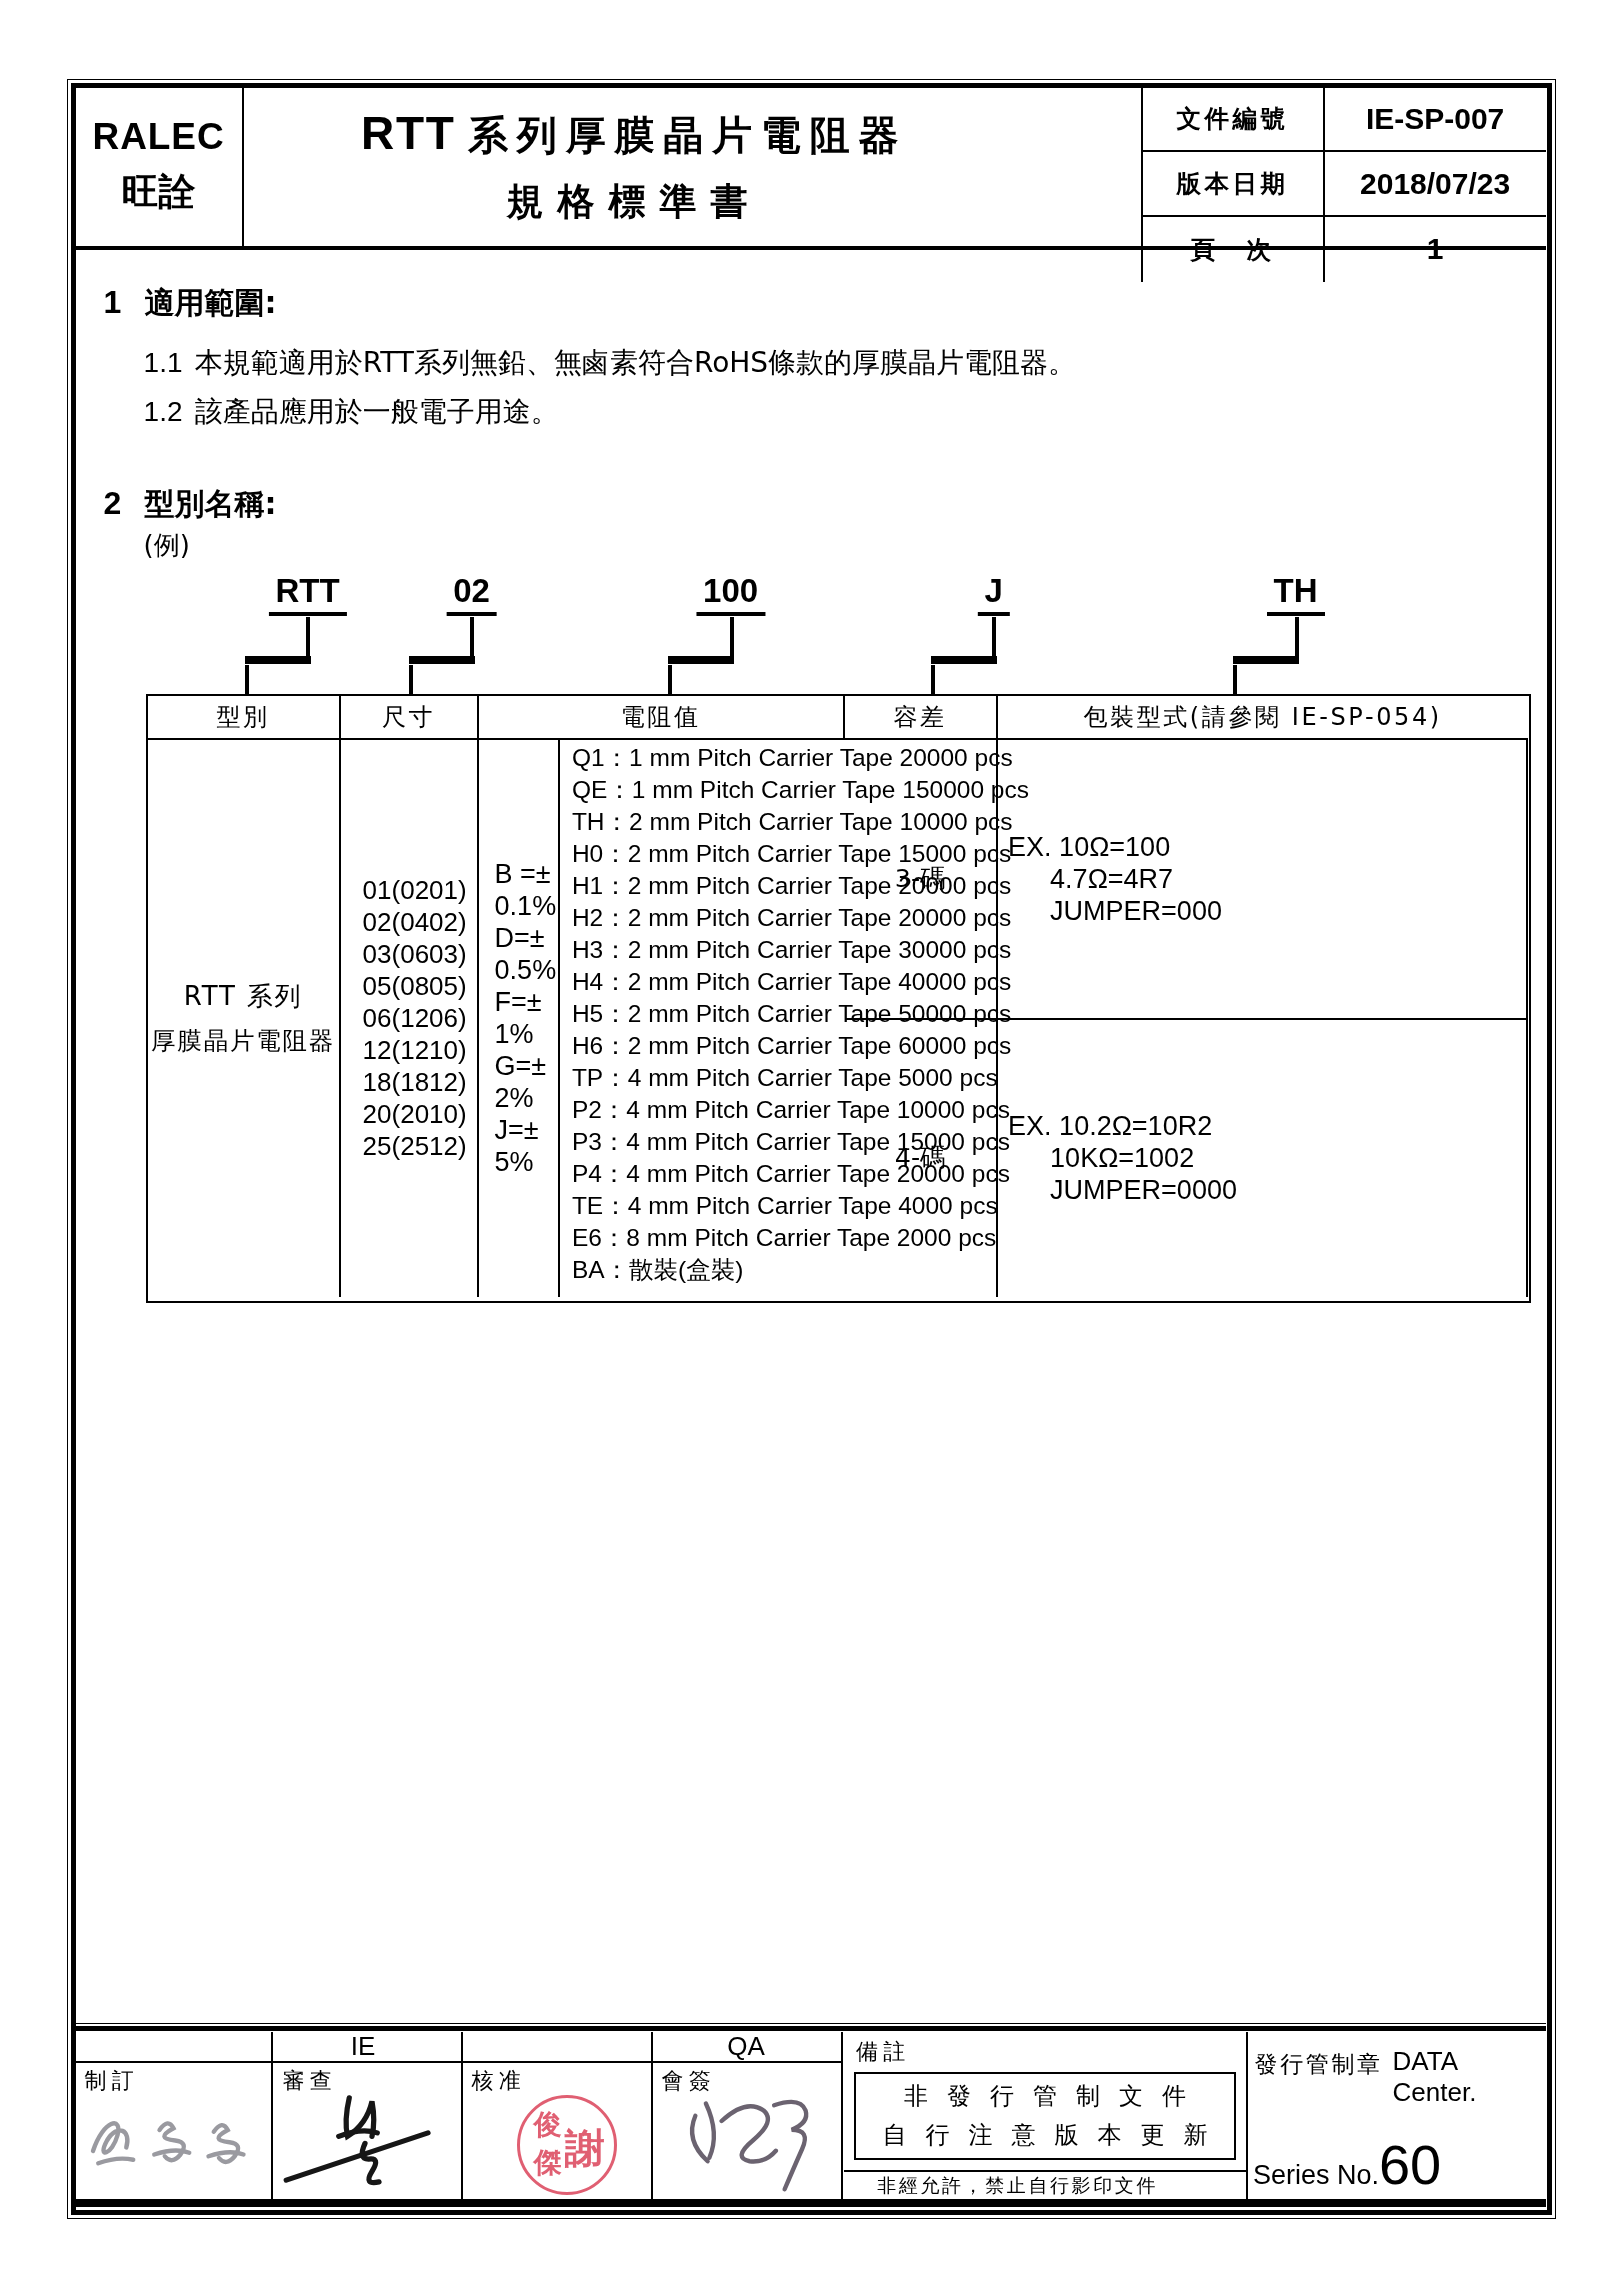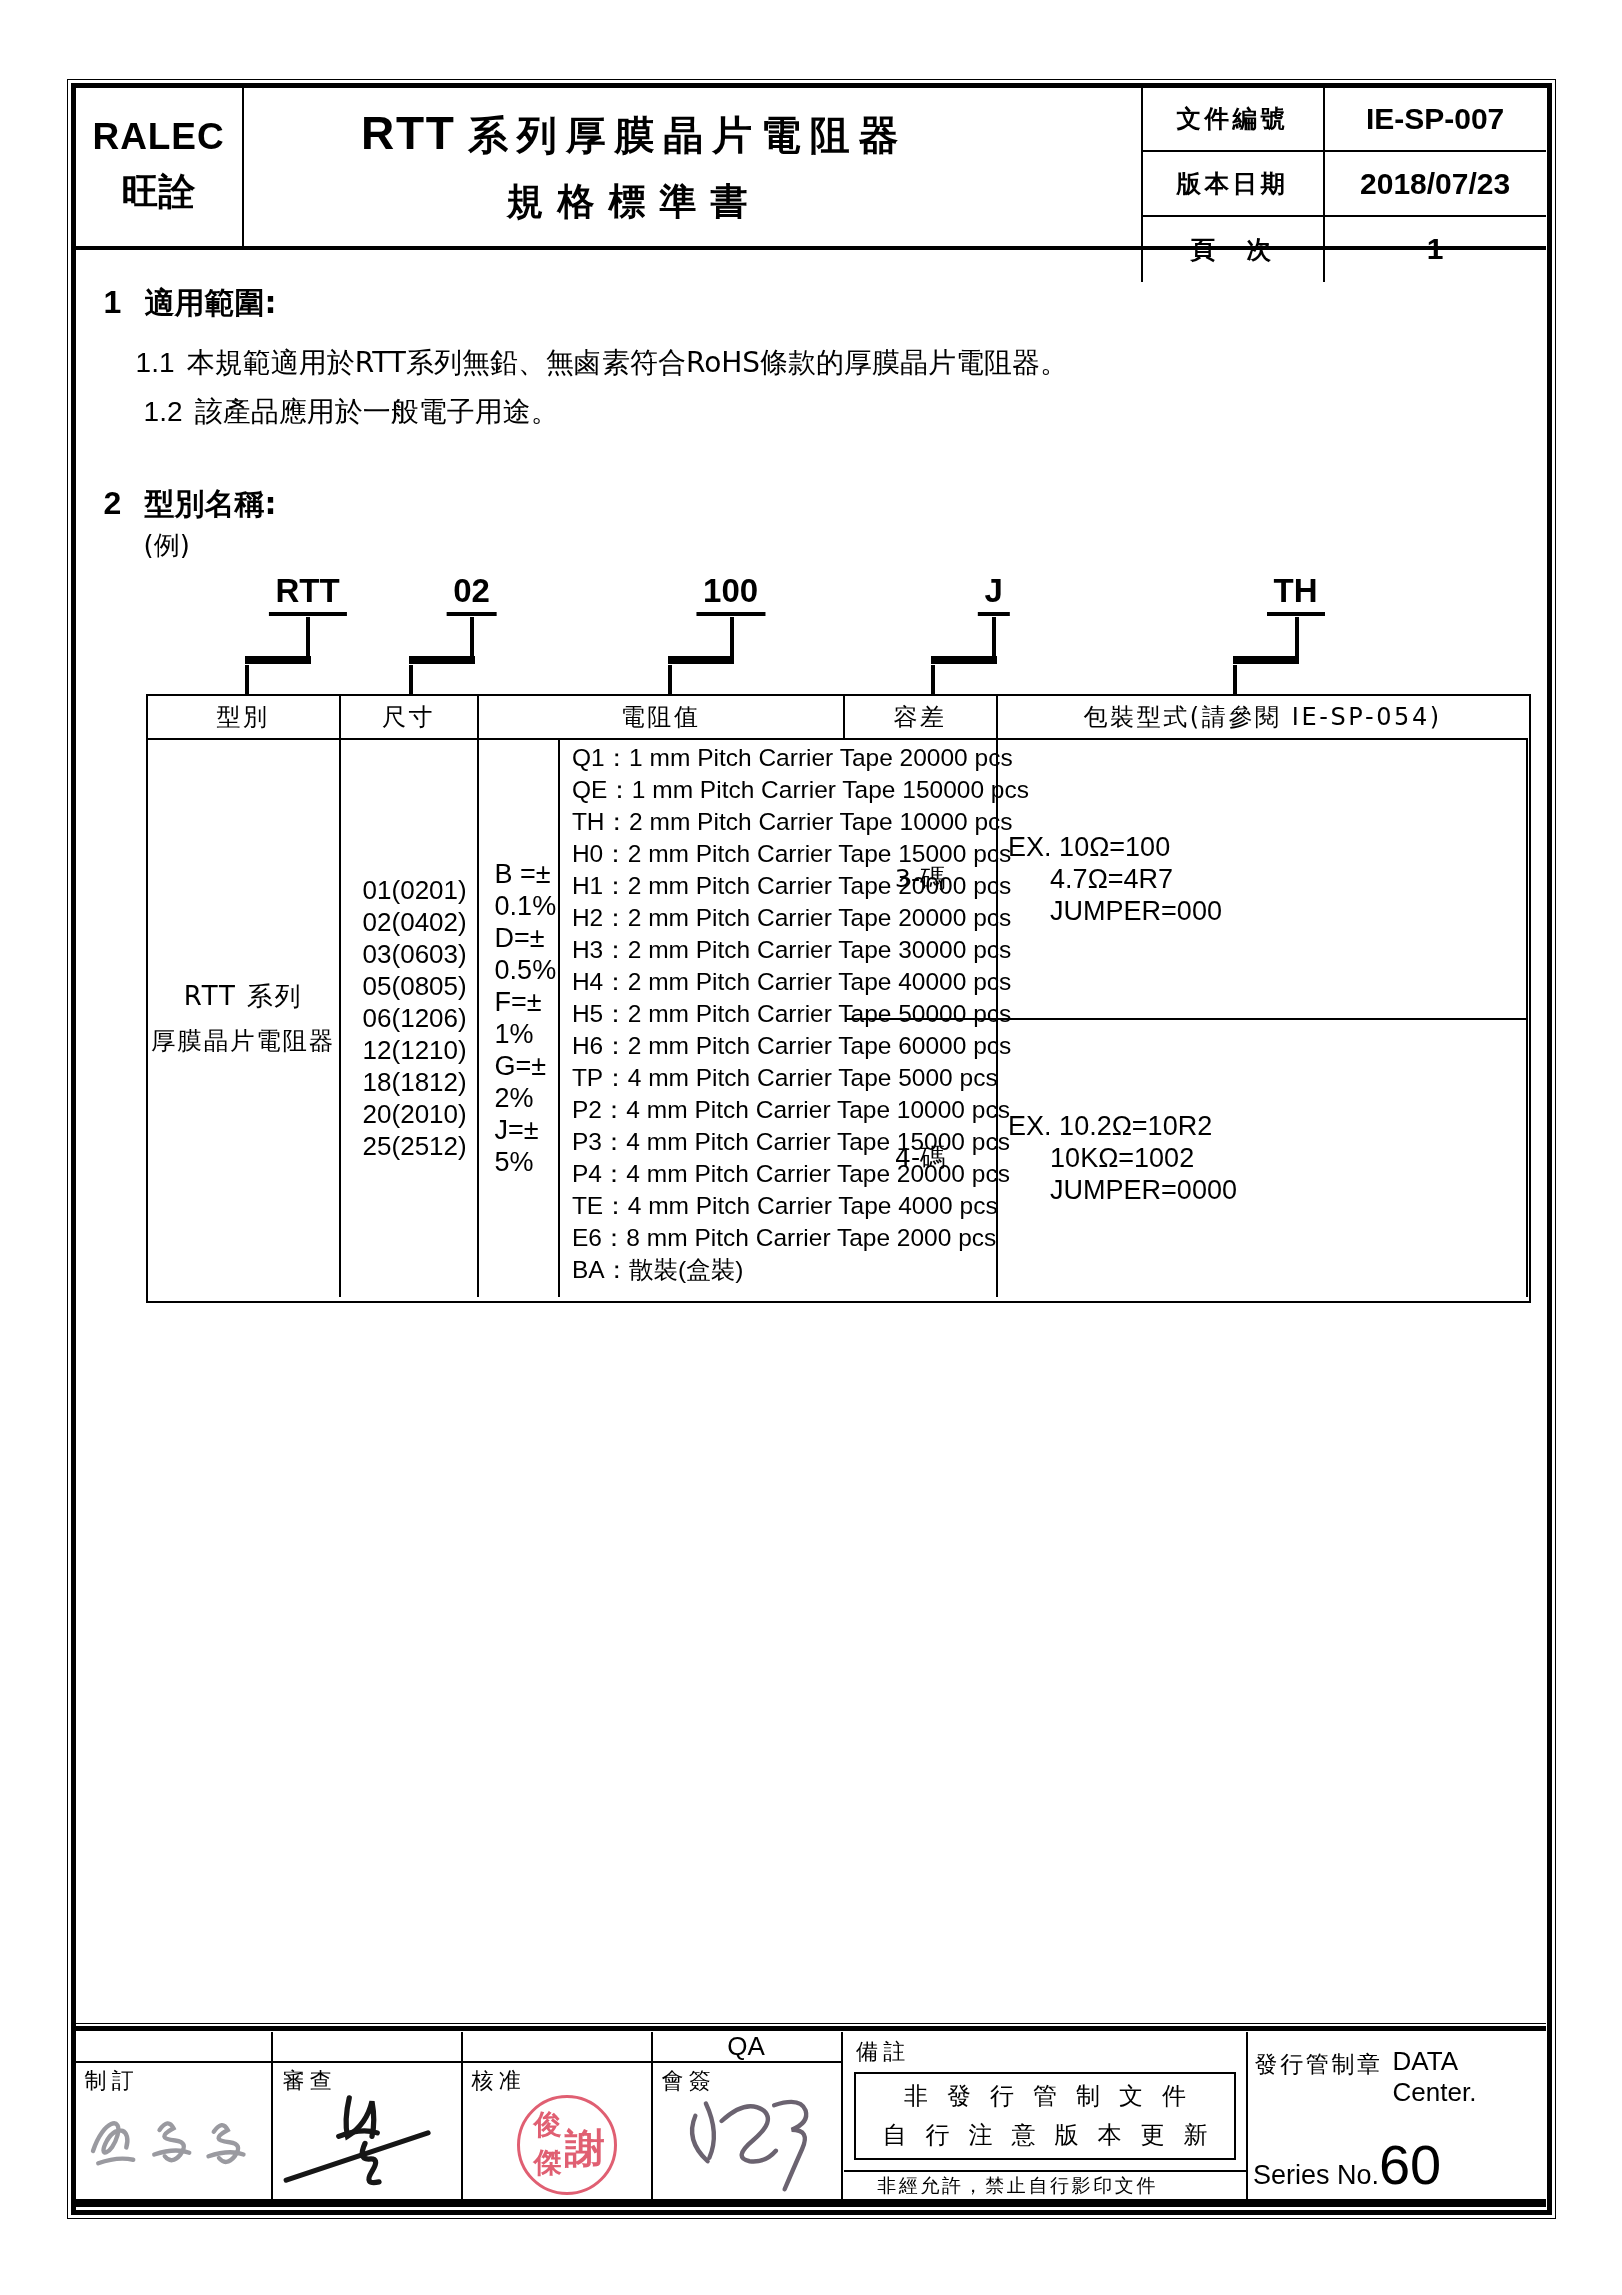--- a/index.html
+++ b/index.html
@@ -122,21 +122,21 @@
           <div class="i-value lat">2018/07/23</div>
           <div class="i-label hand last">頁　次</div>
           <div class="i-value lat last">1</div>
         </div>
       </div>
 
       <div class="sec-head" style="left:28px; top:195px;">
         <span class="sec-num lat">1</span>
         <span class="sec-title hand">適用範圍:</span>
       </div>
-      <div class="sec-item" style="left:60px; top:256px;">
+      <div class="sec-item" style="left:68px; top:256px;">
         <span class="lat">1.1</span>
         <span class="hand">本規範適用於RTT系列無鉛、無鹵素符合RoHS條款的厚膜晶片電阻器。</span>
       </div>
       <div class="sec-item" style="left:68px; top:305px;">
         <span class="lat">1.2</span>
         <span class="hand">該產品應用於一般電子用途。</span>
       </div>
 
       <div class="sec-head" style="left:28px; top:396px;">
         <span class="sec-num lat">2</span>
@@ -241,20 +241,21 @@
         <div class="f-thick-top"></div>
         <div class="f-thick-bottom"></div>
 
         <div class="f-v" style="left:195px;"></div>
         <div class="f-v" style="left:385px;"></div>
         <div class="f-v" style="left:575px;"></div>
         <div class="f-v" style="left:765px;"></div>
         <div class="f-v" style="left:1170px;"></div>
         <div class="f-h-iefoot"></div>
 
+        <div class="f-group-label lat" style="left:0; width:575px;">IE</div>
         <div class="f-group-label lat" style="left:577px; width:187px;">QA</div>
 
         <div class="sign-cell" style="left:0; width:195px;">
           <div class="sign-label hand">制訂</div>
           <svg class="sig" style="left:10.5px; top:37px;" width="175" height="88" viewBox="0 0 200 100">
             <g fill="none" stroke="#9a9aa0" stroke-width="5" stroke-linecap="round">
               <path d="M8,58 C20,22 42,18 36,40 C30,62 12,68 24,46 C36,26 52,34 46,54 M14,72 q22,-8 40,-4"></path>
               <path d="M84,34 q10,-14 16,-2 q-22,12 2,14 q16,2 6,16 q-10,12 -18,2 M78,62 q24,-8 40,-2"></path>
               <path d="M146,36 q10,-14 16,-2 q-22,12 2,14 q16,2 6,16 q-10,12 -18,2 M140,64 q24,-8 40,-2"></path>
             </g>

